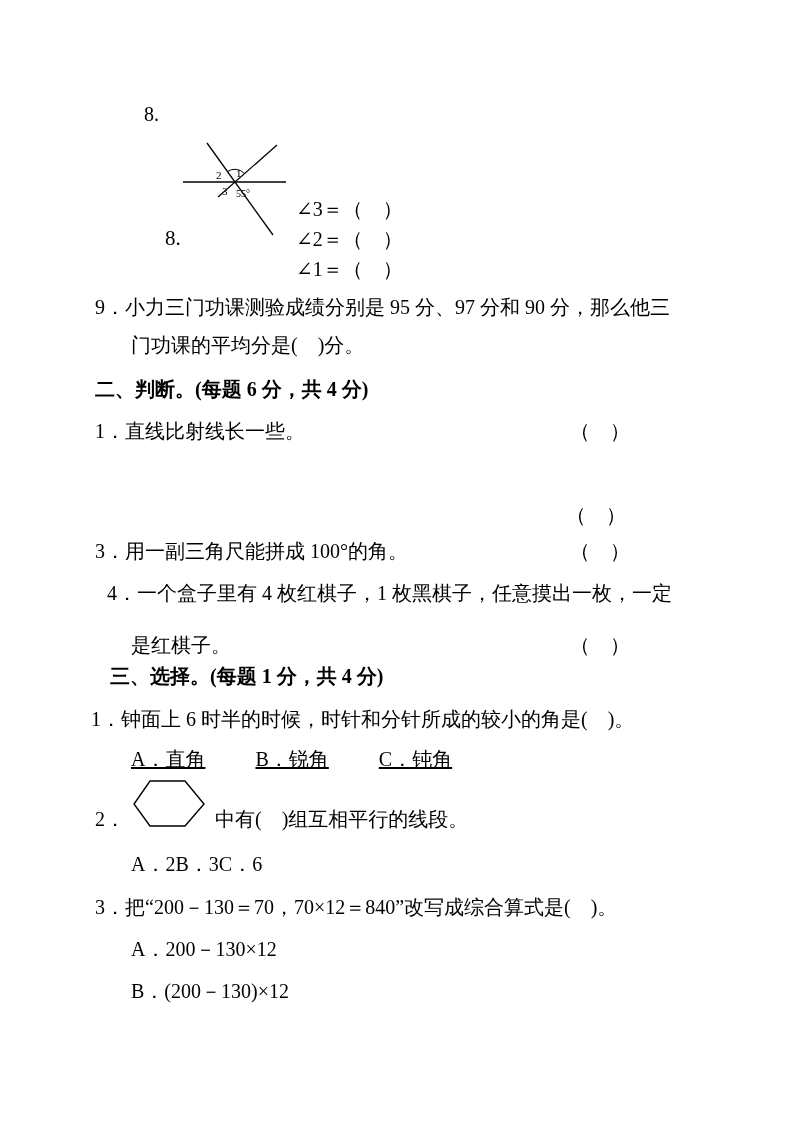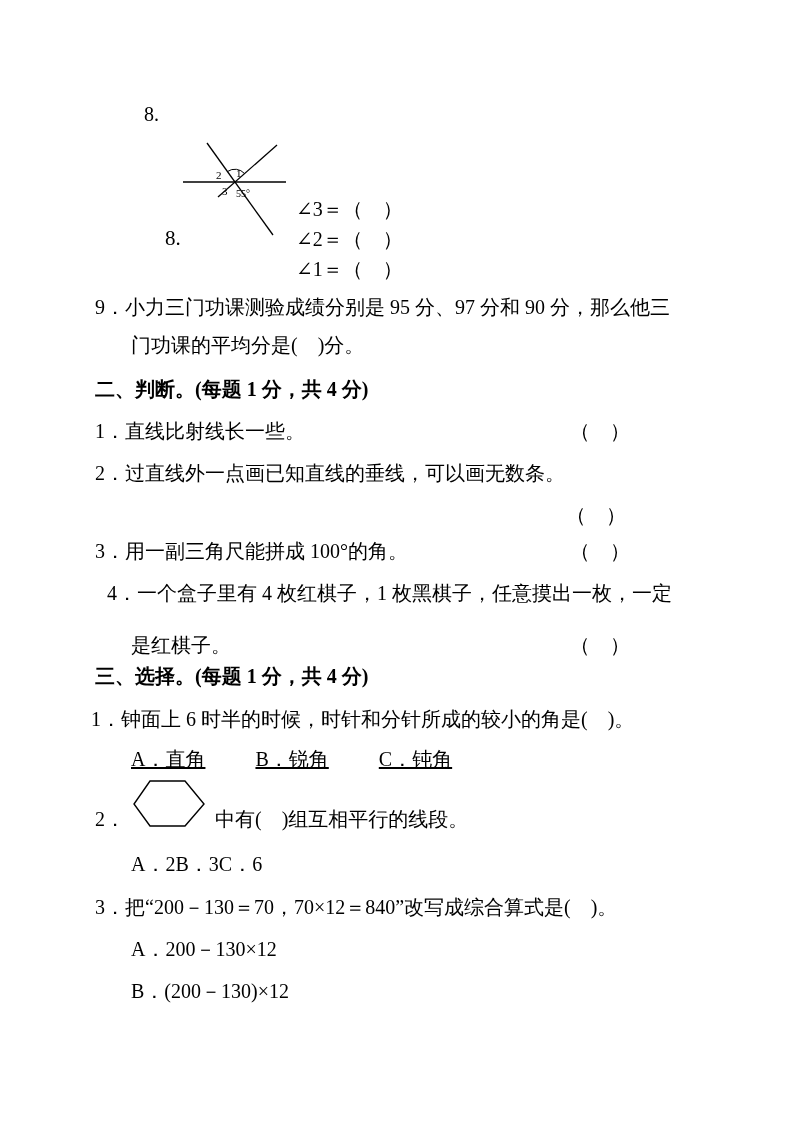--- a/index.html
+++ b/index.html
@@ -46,42 +46,41 @@
 
   <div class="abs" style="left:296px; top:194px;">
     <div class="blank-line">∠3＝（　）</div>
     <div class="blank-line">∠2＝（　）</div>
     <div class="blank-line">∠1＝（　）</div>
   </div>
 
   <div class="abs" style="left:95px; top:294px;">9．小力三门功课测验成绩分别是 95 分、97 分和 90 分，那么他三</div>
   <div class="abs" style="left:131px; top:332px;">门功课的平均分是(　)分。</div>
 
-  <div class="abs bold" style="left:95px; top:376px;">二、判断。(每题 1 分，共 4 分)</div>
+  <div class="abs bold" style="left:95px; top:376px;">二、判断。(每题 6 分，共 4 分)</div>
 
   <div class="abs jrow" style="left:95px; top:418px; width:535px;">
     <span>1．直线比射线长一些。</span>
     <span>（　）</span>
   </div>
 
-  <div class="abs" style="left:95px; top:460px;">2．过直线外一点画已知直线的垂线，可以画无数条。</div>
   <div class="abs" style="left:566px; top:502px;">（　）</div>
 
   <div class="abs jrow" style="left:95px; top:538px; width:535px;text-align:right;">
     <span>3．用一副三角尺能拼成 100°的角。</span>
     <span>（　）</span>
   </div>
 
   <div class="abs" style="left:95px; top:580px;margin-left:12px;">4．一个盒子里有 4 枚红棋子，1 枚黑棋子，任意摸出一枚，一定</div>
   <div class="abs jrow" style="left:131px; top:632px; width:499px;font-family:Liberation Serif, serif;">
     <span>是红棋子。</span>
     <span>（　）</span>
   </div>
 
-  <div class="abs bold" style="left:95px; top:663px;">三、选择。(每题 1 分，共 4 分)</div>
+  <div class="abs bold" style="left:110px; top:663px;">三、选择。(每题 1 分，共 4 分)</div>
 
   <div class="abs" style="left:91px; top:706px;">1．钟面上 6 时半的时候，时针和分针所成的较小的角是(　)。</div>
   <div class="abs opts" style="left:131px; top:746px; gap:50px;text-decoration:underline;">
     <span>A．直角</span>
     <span>B．锐角</span>
     <span>C．钝角</span>
   </div>
 
   <div class="abs c2row" style="left:95px; top:780px;">
     <span>2．</span>

